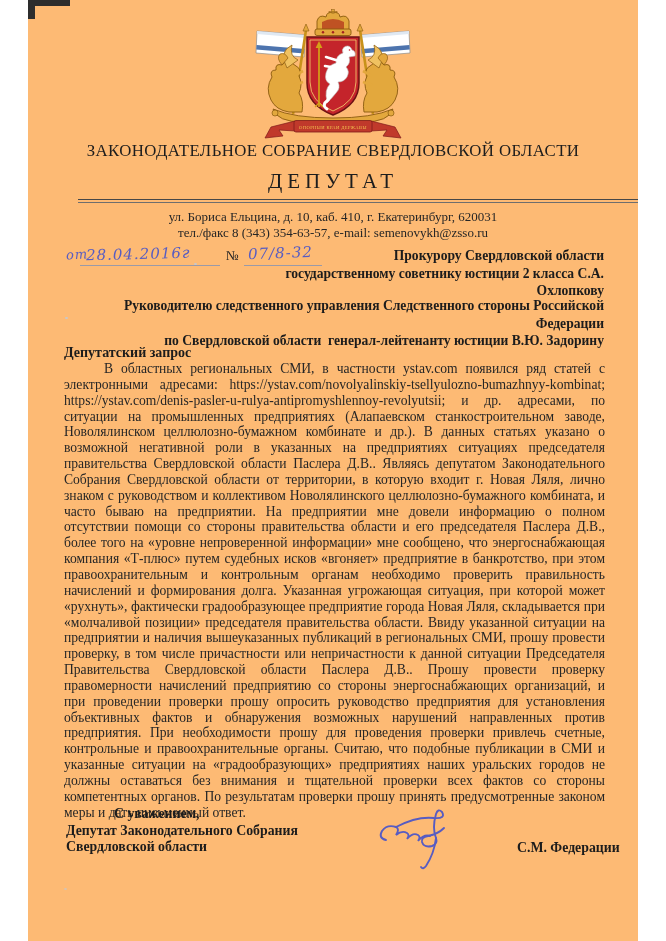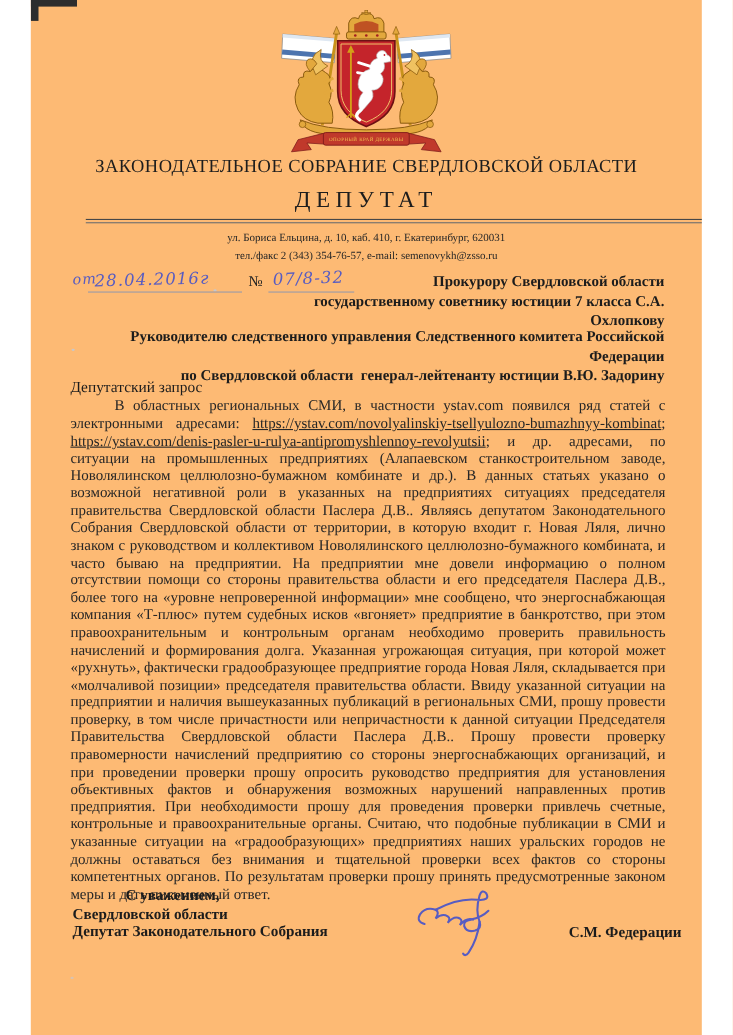--- a/index.html
+++ b/index.html
@@ -33,21 +33,21 @@
   .role-name{
     position:absolute;top:169px;left:0;right:0;
     text-align:center;font-size:21px;letter-spacing:5px;color:#1d1d1d;
   }
   .double-rule{
     position:absolute;top:199px;left:50px;width:583px;height:2px;
     border-top:1.4px solid #474747;border-bottom:1px solid #6e6e6e;
   }
   .contacts{
     position:absolute;top:209px;left:0;right:0;
-    text-align:center;font-size:10px;line-height:15.5px;color:#262626;
+    text-align:center;font-size:13px;line-height:15.5px;color:#262626;
   }
   .email{}
 
   
   .ref-row{
     position:absolute;top:246px;left:38px;width:260px;height:26px;
     font-size:13.5px;color:#262626;
   }
   .hand{
     font-family:"DejaVu Serif", serif;
@@ -68,26 +68,26 @@
   .addr-block{
     position:absolute;right:34px;text-align:right;
     font-weight:bold;font-size:13.6px;line-height:17.5px;color:#1c1c1c;
   }
   .addr-1{top:247px;left:240px;}
   .addr-2{top:297px;left:36px;}
   .addr-line{white-space:pre-wrap;display:block;}
 
   
   .body-block{position:absolute;top:344px;left:36px;right:33px;}
-  .body-heading{font-weight:normal;font-size:14px;line-height:17px;color:#1c1c1c;}
+  .body-heading{font-weight:bold;font-size:14px;line-height:17px;color:#1c1c1c;}
   .body-paragraph{
     margin:0;text-align:justify;text-indent:40px;
     font-size:13.6px;line-height:15.85px;color:#262626;
   }
-  .doc-link{text-decoration:underline;}
+  .doc-link{}
 
   
   .closing{position:absolute;left:38px;top:806px;font-weight:bold;font-size:13.8px;line-height:16.5px;color:#1c1c1c;font-family:Liberation Serif, serif;}
   .closing .salutation{padding-left:48px;}
   .signer-name{position:absolute;left:489px;top:840px;font-weight:bold;font-size:13.8px;color:#1c1c1c;}
   .signature{position:absolute;left:344px;top:804px;}
 </style>
 </head>
 <body>
 
@@ -175,50 +175,50 @@
       <rect x="52" y="112.5" width="78" height="11.5" rx="2" fill="#c0392b" stroke="#7e1a1a" stroke-width="0.8"></rect>
       <text x="91" y="120.6" font-size="4.6" fill="#f2c14e" text-anchor="middle" font-family="Liberation Serif, serif" letter-spacing="0.4">ОПОРНЫЙ КРАЙ ДЕРЖАВЫ</text>
     </g>
   </svg>
 
   <div class="org-name">ЗАКОНОДАТЕЛЬНОЕ СОБРАНИЕ СВЕРДЛОВСКОЙ ОБЛАСТИ</div>
   <div class="role-name">ДЕПУТАТ</div>
   <div class="double-rule"></div>
   <div class="contacts">
     <div>ул. Бориса Ельцина, д. 10, каб. 410, г. Екатеринбург, 620031</div>
-    <div><span>тел./факс 2 (343) 354-76-57, e-mail: </span><span class="email">semenovykh@zsso.ru</span></div>
+    <div><span>тел./факс 8 (343) 354-63-57, e-mail: </span><span class="email">semenovykh@zsso.ru</span></div>
   </div>
 
   <div class="ref-row">
     <span class="hand ref-from">от</span>
     <span class="hand ref-date">28.04.2016г</span>
     <span class="ref-date-line"></span>
     <span class="ref-no">№</span>
     <span class="hand ref-num">07/8-32</span>
     <span class="ref-num-line"></span>
   </div>
 
   <div class="addr-block addr-1">
     <span class="addr-line">Прокурору Свердловской области</span>
-    <span class="addr-line">государственному советнику юстиции 7 класса С.А. Охлопкову</span>
+    <span class="addr-line">государственному советнику юстиции 2 класса С.А. Охлопкову</span>
   </div>
   <div class="addr-block addr-2">
-    <span class="addr-line">Руководителю следственного управления Следственного комитета Российской Федерации</span>
+    <span class="addr-line">Руководителю следственного управления Следственного стороны Российской Федерации</span>
     <span class="addr-line">по Свердловской области  генерал-лейтенанту юстиции В.Ю. Задорину</span>
   </div>
 
   <div class="body-block">
     <div class="body-heading">Депутатский запрос</div>
     <p class="body-paragraph"><span>В областных региональных СМИ, в частности ystav.com появился ряд статей с электронными адресами: </span><span class="doc-link">https://ystav.com/novolyalinskiy-tsellyulozno-bumazhnyy-kombinat</span><span>; </span><span class="doc-link">https://ystav.com/denis-pasler-u-rulya-antipromyshlennoy-revolyutsii</span><span>; и др. адресами, по ситуации на промышленных предприятиях (Алапаевском станкостроительном заводе, Новолялинском целлюлозно-бумажном комбинате и др.). В данных статьях указано о возможной негативной роли в указанных на предприятиях ситуациях председателя правительства Свердловской области Паслера Д.В.. Являясь депутатом Законодательного Собрания Свердловской области от территории, в которую входит г. Новая Ляля, лично знаком с руководством и коллективом Новолялинского целлюлозно-бумажного комбината, и часто бываю на предприятии. На предприятии мне довели информацию о полном отсутствии помощи со стороны правительства области и его председателя Паслера Д.В., более того на «уровне непроверенной информации» мне сообщено, что энергоснабжающая компания «Т-плюс» путем судебных исков «вгоняет» предприятие в банкротство, при этом правоохранительным и контрольным органам необходимо проверить правильность начислений и формирования долга. Указанная угрожающая ситуация, при которой может «рухнуть», фактически градообразующее предприятие города Новая Ляля, складывается при «молчаливой позиции» председателя правительства области. Ввиду указанной ситуации на предприятии и наличия вышеуказанных публикаций в региональных СМИ, прошу провести проверку, в том числе причастности или непричастности к данной ситуации Председателя Правительства Свердловской области Паслера Д.В.. Прошу провести проверку правомерности начислений предприятию со стороны энергоснабжающих организаций, и при проведении проверки прошу опросить руководство предприятия для установления объективных фактов и обнаружения возможных нарушений направленных против предприятия. При необходимости прошу для проведения проверки привлечь счетные, контрольные и правоохранительные органы.  Считаю, что подобные публикации в СМИ и указанные ситуации на «градообразующих» предприятиях наших уральских городов не должны оставаться без внимания и тщательной проверки всех фактов со стороны компетентных органов. По результатам проверки прошу принять предусмотренные законом меры и дать письменный ответ.</span></p>
   </div>
 
   <div class="closing">
     <div class="salutation">С уважением,</div>
+    <div>Депутат Законодательного Собрания</div>
     <div>Свердловской области</div>
-    <div>Депутат Законодательного Собрания</div>
   </div>
 
   <svg class="signature" width="100" height="70" viewBox="0 0 100 70">
     <path d="M14,36 Q6,34 10,27 Q15,20 24,23 Q28,25 24,31 Q30,26 35,29 Q38,31 35,35 Q41,28 46,31 Q49,33 46,37 Q52,30 58,32" fill="none" stroke="#575cc2" stroke-width="1.9" stroke-linecap="round"></path>
     <path d="M24,23 Q45,12 62,14 Q74,15 70,8 Q66,4 64,10 Q60,24 64,34 Q66,40 60,42 Q52,44 50,38 Q49,33 56,32 Q66,30 72,24" fill="none" stroke="#575cc2" stroke-width="1.9" stroke-linecap="round"></path>
     <path d="M64,34 Q62,50 54,62 Q51,66 49,63" fill="none" stroke="#575cc2" stroke-width="1.9" stroke-linecap="round"></path>
   </svg>
 
   <div class="signer-name">С.М. Федерации</div>
 

